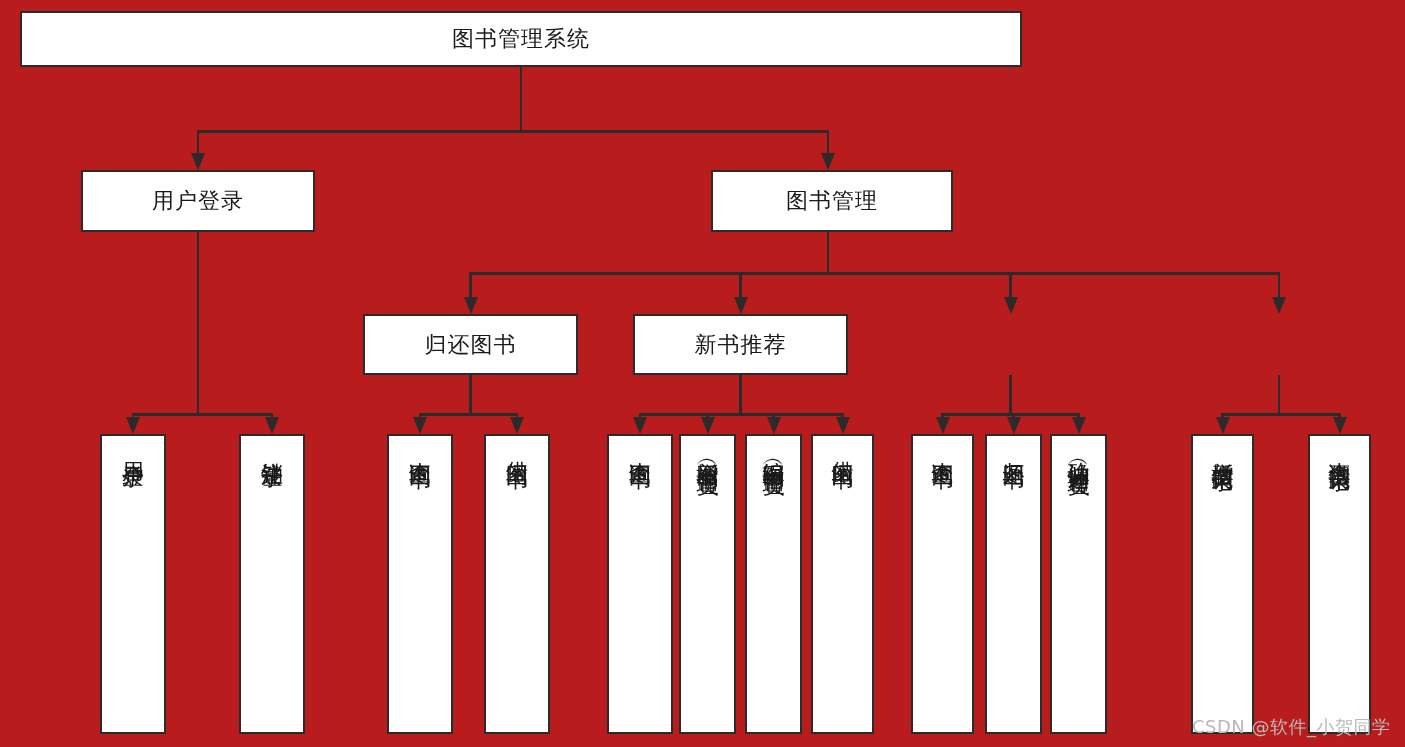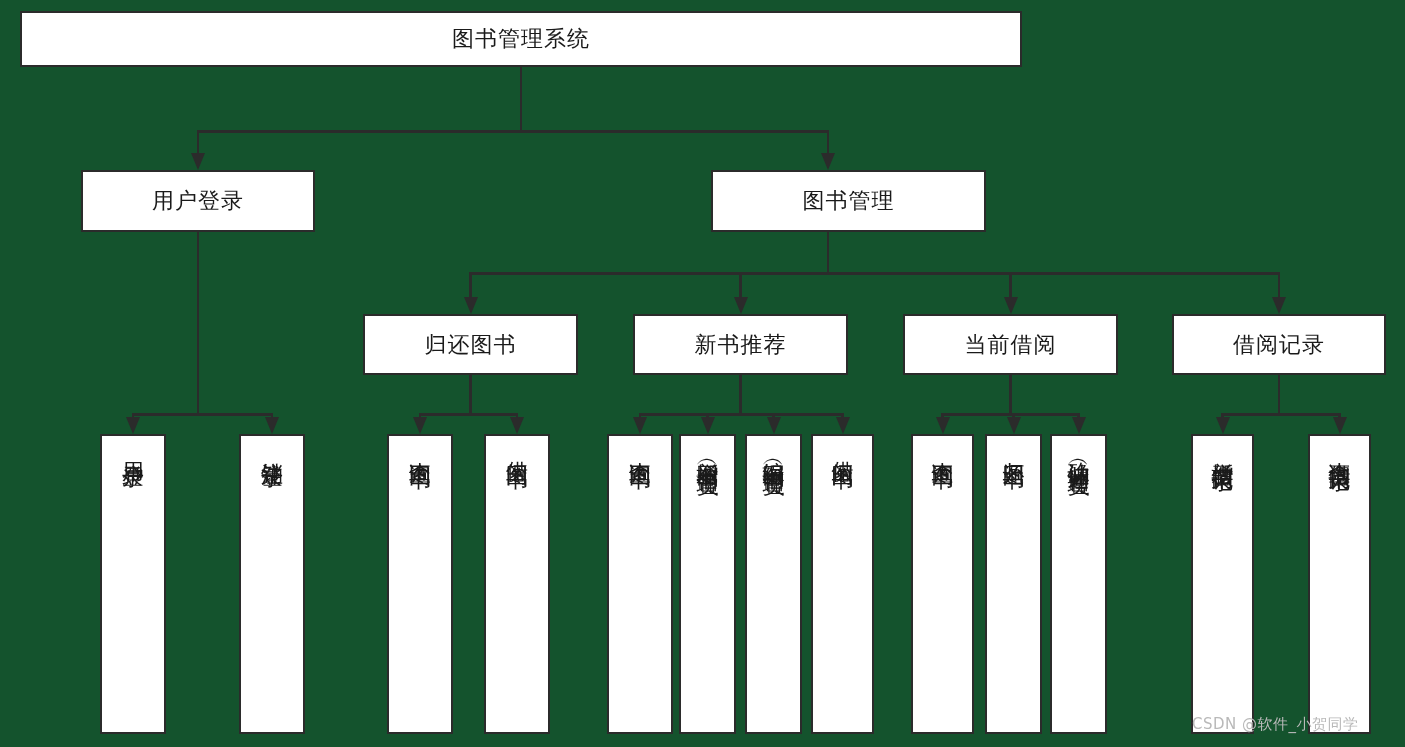--- a/index.html
+++ b/index.html
@@ -7,21 +7,21 @@
     padding: 0;
     background: #ffffff;
   }
   body {
     font-family: "DejaVu Sans", "Liberation Sans", sans-serif;
   }
   #canvas {
     position: relative;
     width: 1405px;
     height: 747px;
-    background: #14532d;
+    background: #b91c1c;
     overflow: hidden;
   }
 
   
   .node {
     position: absolute;
     box-sizing: border-box;
     background: #ffffff;
     border: 2.5px solid #2b2b2b;
     display: flex;
@@ -61,21 +61,21 @@
     width: 0;
     height: 0;
     border-left: 7px solid transparent;
     border-right: 7px solid transparent;
     border-top: 17px solid #2b2b2b;
   }
 
   
   #watermark {
     position: absolute;
-    font-size: 15px;
+    font-size: 18px;
     color: #b9b9b9;
     white-space: nowrap;
     letter-spacing: 0.5px;
   }
 </style>
 </head>
 <body>
 
 <div id="canvas">
 
@@ -86,46 +86,40 @@
   <div class="vline" id="c-root-stem" style="left: 519.75px; top: 67px; height: 63px;"></div>
   <div class="hline" id="c-root-bus" style="left: 198px; top: 130px; width: 630px;"></div>
   <div class="vline" id="c-root-l1" style="left: 196.75px; top: 130px; height: 23px;"></div>
   <div class="arrow" id="a-root-l1" style="left: 191px; top: 153px;"></div>
   <div class="vline" id="c-root-l2" style="left: 826.75px; top: 130px; height: 23px;"></div>
   <div class="arrow" id="a-root-l2" style="left: 821px; top: 153px;"></div>
 
   <div class="node h" id="n-l2-0" style="left: 81px; top: 170px; width: 234px; height: 62px;">
     <span>用户登录</span>
   </div>
-  <div class="node h" id="n-l2-1" style="left: 711px; top: 170px; width: 275px; height: 62px;">
+  <div class="node h" id="n-l2-1" style="left: 711px; top: 170px; width: 242px; height: 62px;">
     <span>图书管理</span>
   </div>
 
   <div class="vline" id="c-bm-stem" style="left: 826.75px; top: 232px; height: 40px;"></div>
   <div class="hline" id="c-bm-bus" style="left: 470.5px; top: 272px; width: 808.5px;"></div>
   <div class="vline" id="c-bm-0" style="left: 469.25px; top: 272px; height: 25px;"></div>
   <div class="arrow" id="a-bm-0" style="left: 463.5px; top: 297px;"></div>
   <div class="vline" id="c-bm-1" style="left: 739.25px; top: 272px; height: 25px;"></div>
   <div class="arrow" id="a-bm-1" style="left: 733.5px; top: 297px;"></div>
   <div class="vline" id="c-bm-2" style="left: 1009.25px; top: 272px; height: 25px;"></div>
   <div class="arrow" id="a-bm-2" style="left: 1003.5px; top: 297px;"></div>
   <div class="vline" id="c-bm-3" style="left: 1277.75px; top: 272px; height: 25px;"></div>
   <div class="arrow" id="a-bm-3" style="left: 1272px; top: 297px;"></div>
 
   <div class="node h" id="n-l3-0" style="left: 363px; top: 314px; width: 215px; height: 61px;">
     <span>归还图书</span>
   </div>
   <div class="node h" id="n-l3-1" style="left: 633px; top: 314px; width: 215px; height: 61px;">
     <span>新书推荐</span>
-  </div>
-  <div class="node h" id="n-l3-2" style="left: 903px; top: 314px; width: 215px; height: 61px;">
-    <span>当前借阅</span>
-  </div>
-  <div class="node h" id="n-l3-3" style="left: 1172px; top: 314px; width: 214px; height: 61px;">
-    <span>借阅记录</span>
   </div>
 
   <div class="node v" id="n-lf-0" style="left: 100px; top: 434px; width: 66px; height: 300px;">
     <span class="vtext">用户登录</span>
   </div>
   <div class="node v" id="n-lf-1" style="left: 239px; top: 434px; width: 66px; height: 300px;">
     <span class="vtext">注销登录</span>
   </div>
   <div class="node v" id="n-lf-2" style="left: 387px; top: 434px; width: 66px; height: 300px;">
     <span class="vtext">查询图书</span>

